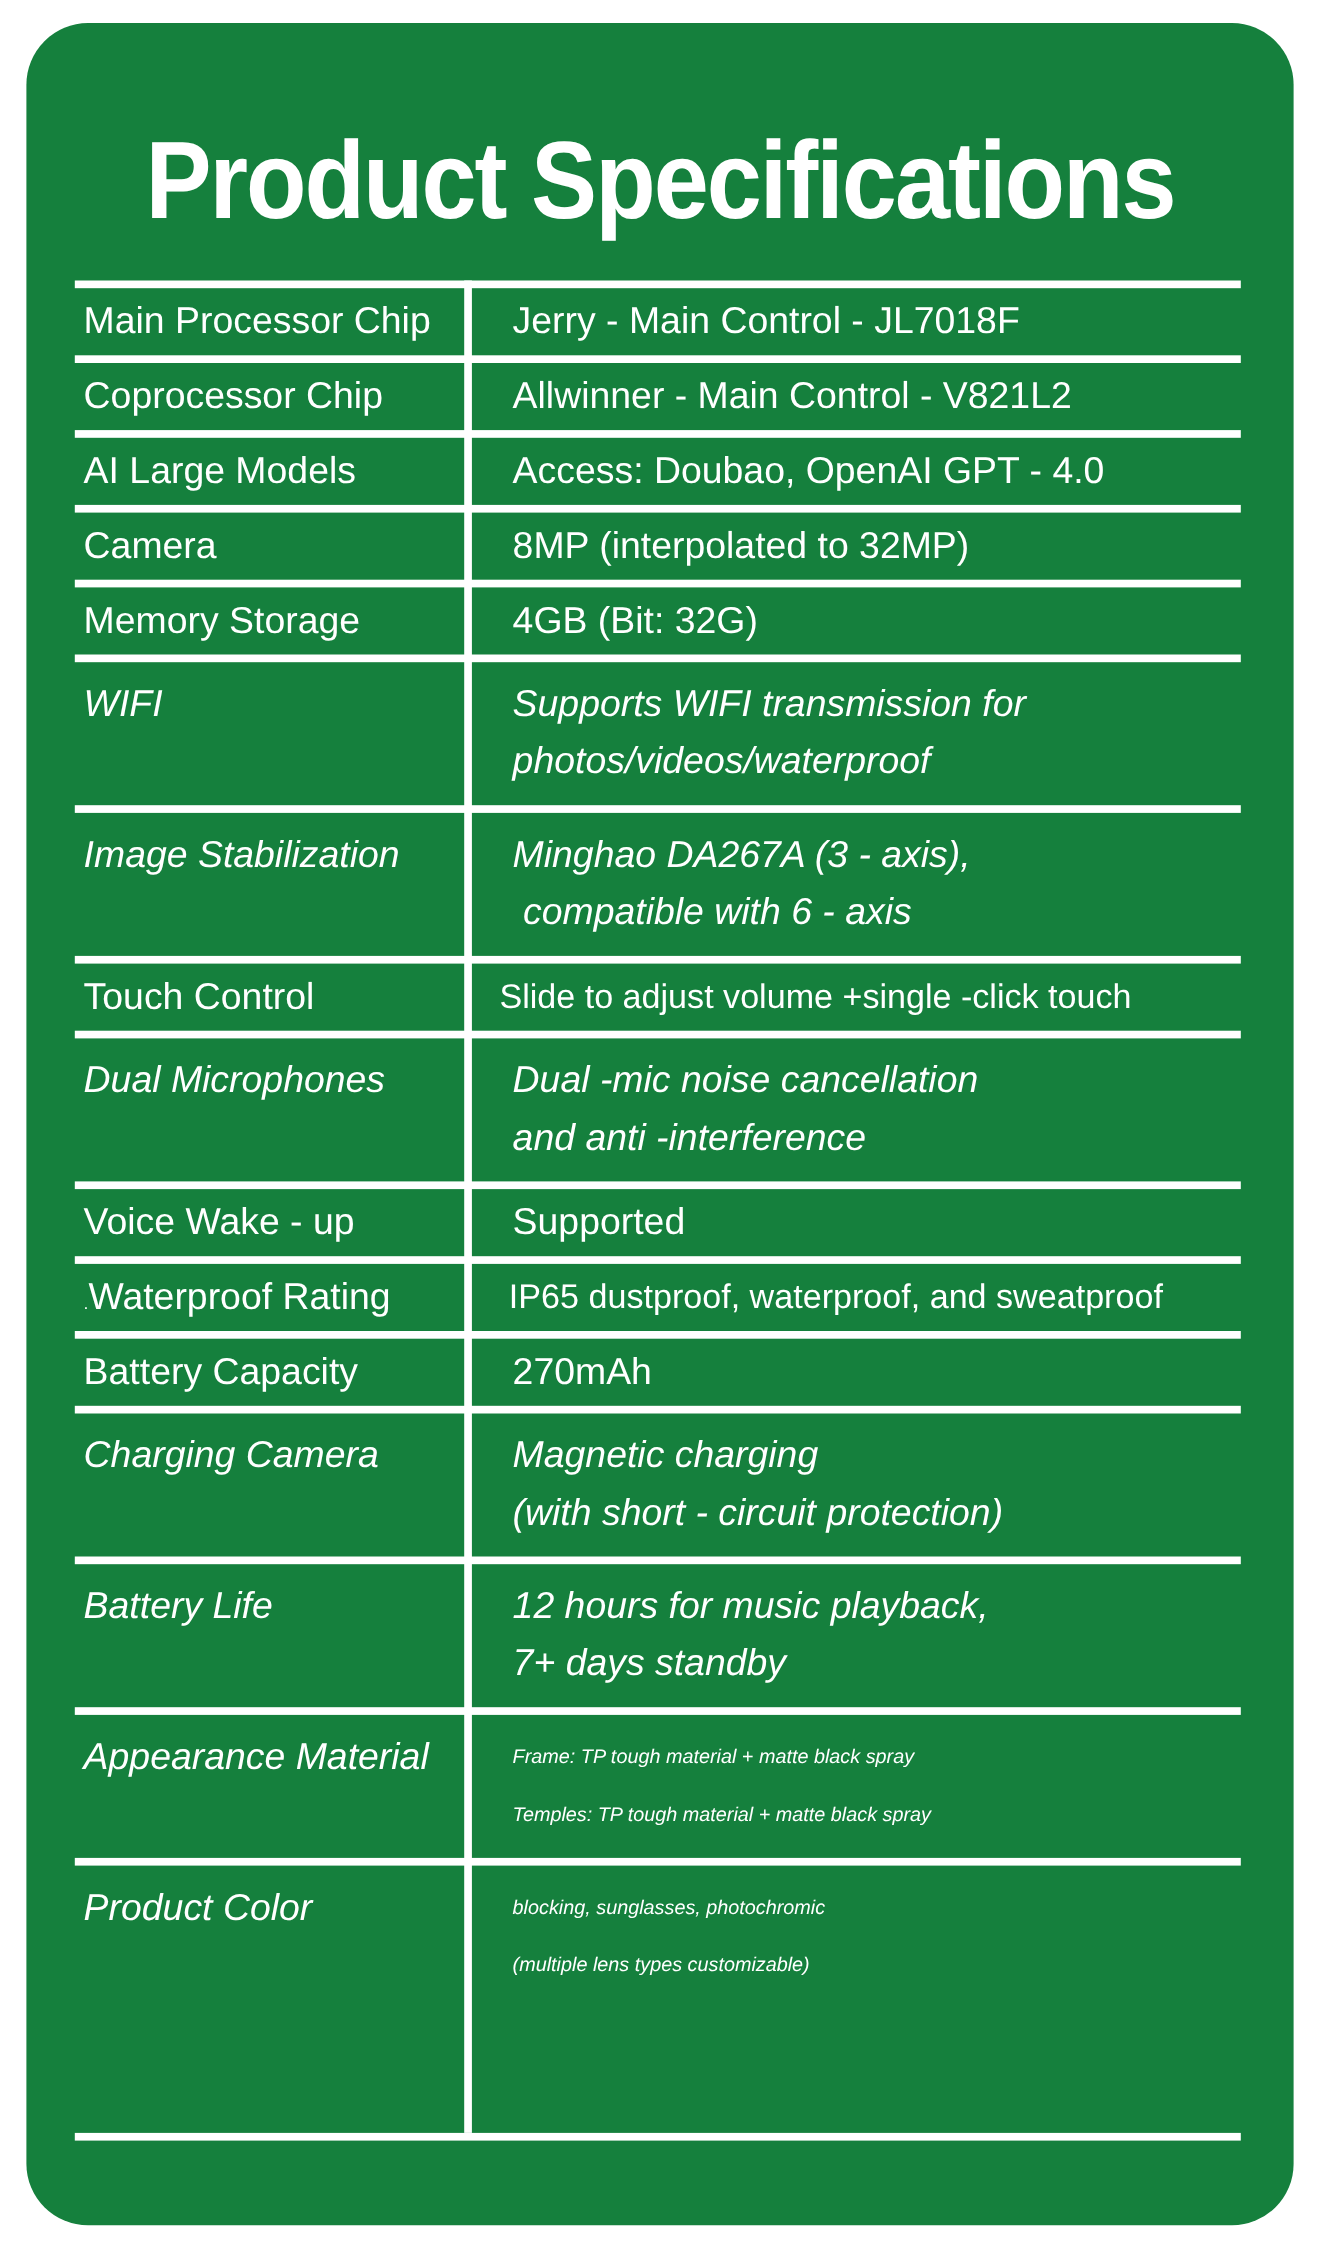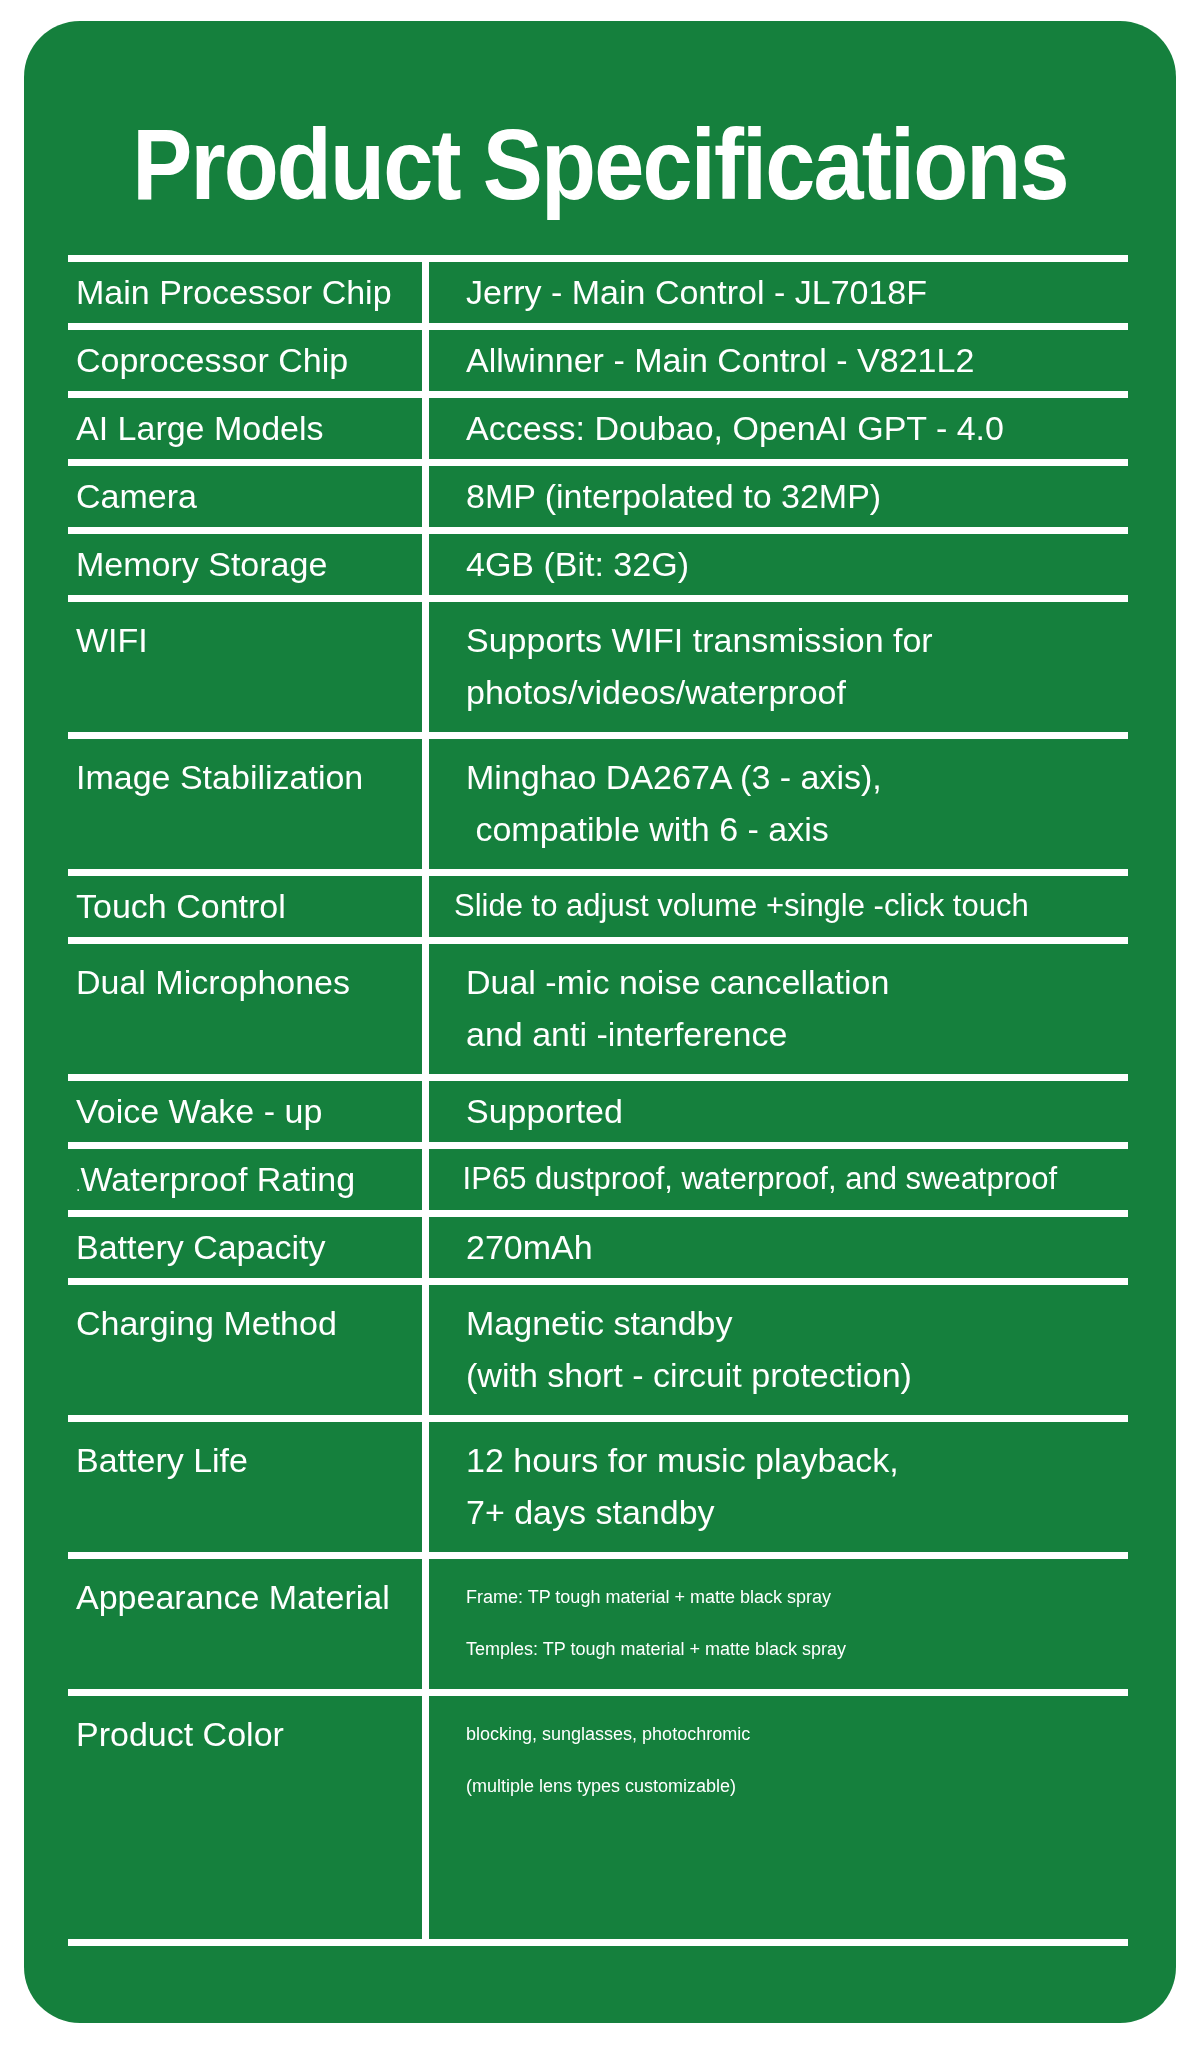--- a/index.html
+++ b/index.html
@@ -84,20 +84,21 @@
   }
   .value-cell {
     flex: 1;
     padding-left: 28px;
     font-size: 34px;
   }
   .row.multi .cell {
     justify-content: flex-start;
     padding-top: 12px;
     line-height: 52px;
+    font-style: italic;
   }
   .row.single .cell { line-height: 1.1; }
   .row.fit .value-cell { font-size: 31px; padding-left: 16px; }
   .row.compact .value-cell { font-size: 18px; }
   .value-line { white-space: pre; }
   .label-text { white-space: pre; }
   .label-prefix { font-size: 16px; }
 </style>
 </head>
 <body>
@@ -201,24 +202,24 @@
         <div class="row single h1">
     <div class="cell label-cell">
       <div class="label-text"><span class="label-prefix"></span><span>Battery Capacity</span></div>
     </div>
     <div class="cell value-cell">
             <div class="value-line">270mAh</div>
           </div>
   </div>
         <div class="row multi h2">
     <div class="cell label-cell">
-      <div class="label-text"><span class="label-prefix"></span><span>Charging Method</span></div>
-    </div>
-    <div class="cell value-cell">
-            <div class="value-line">Magnetic standby</div>
+      <div class="label-text"><span class="label-prefix"></span><span>Charging Camera</span></div>
+    </div>
+    <div class="cell value-cell">
+            <div class="value-line">Magnetic charging</div>
             <div class="value-line">(with short - circuit protection)</div>
           </div>
   </div>
         <div class="row multi h2">
     <div class="cell label-cell">
       <div class="label-text"><span class="label-prefix"></span><span>Battery Life</span></div>
     </div>
     <div class="cell value-cell">
             <div class="value-line">12 hours for music playback,</div>
             <div class="value-line">7+ days standby</div>

